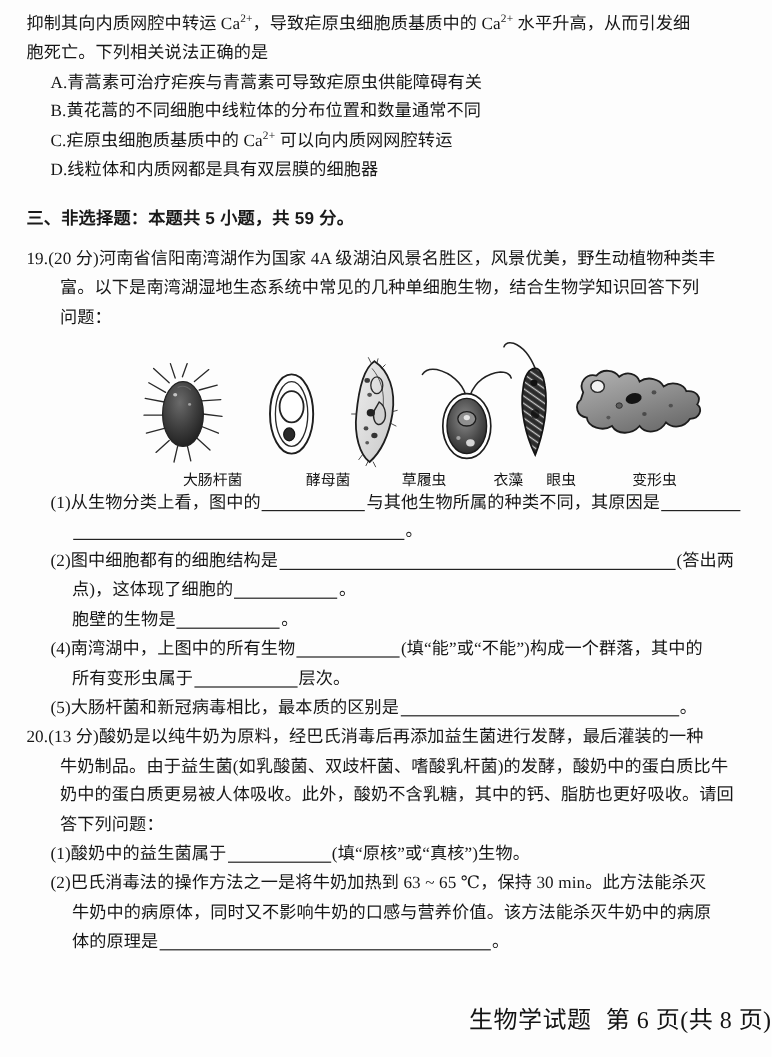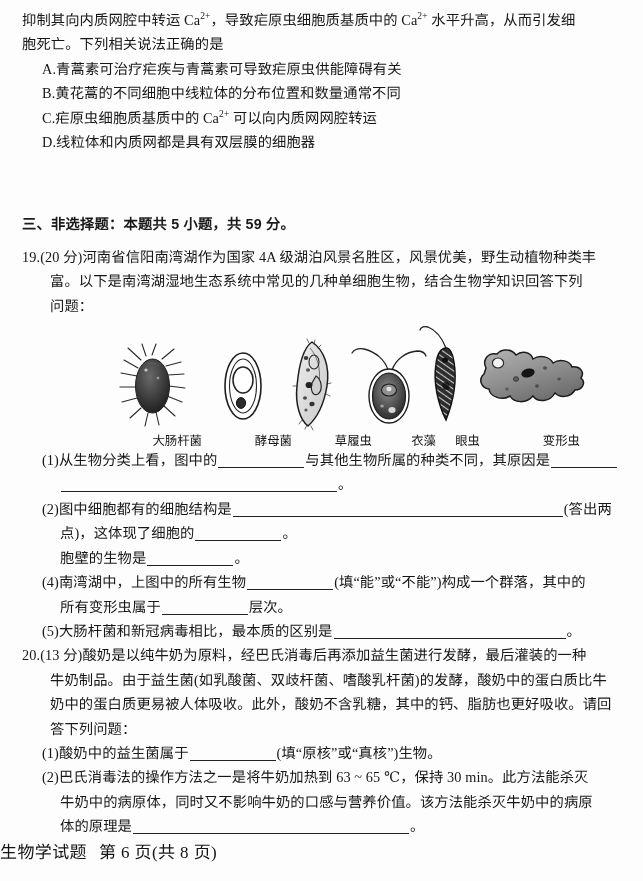--- a/index.html
+++ b/index.html
@@ -40,21 +40,20 @@
   .indent-1 { padding-left: 20px; }
   .indent-2 { padding-left: 38px; }
   .indent-3 { padding-left: 28px; }
 
   .sec-head {
     font-size: 14.3px;
     line-height: 24.4px;
     font-weight: bold;
     font-family: "Liberation Sans", "DejaVu Sans", sans-serif;
     letter-spacing: 0.2px;
-    margin-top: 41px;
   }
 
   .sup {
     font-size: 9.5px;
     vertical-align: super;
     line-height: 0;
   }
   .roman {
     font-family: "Liberation Serif", "DejaVu Serif", serif;
   }
@@ -92,22 +91,22 @@
     text-align: right;
     white-space: nowrap;
     color: #151515;
   }
 
   .footer {
     position: absolute;
     left: 0;
     right: 0;
     bottom: 18px;
-    text-align: left;
-    font-size: 17px;
+    text-align: right;
+    font-size: 20px;
     letter-spacing: 0.4px;
     color: #141414;
   }
   .footer .gap { display: inline-block; width: 12px; }
 
   svg { display: block; overflow: visible; }
 </style>
 </head>
 <body>
 
@@ -266,21 +265,21 @@
                    C28,55 16,51 15,43 C7,42 4,33 10,28 Z" fill="url(#gAm)" stroke="#1d1d1d" stroke-width="1.5"></path>
           <ellipse cx="24" cy="17" rx="5.6" ry="5" fill="#f2f2f2" stroke="#2a2a2a" stroke-width="1.2"></ellipse>
           <ellipse cx="54" cy="27" rx="6.8" ry="4.4" fill="#141414" transform="rotate(-14 54 27)"></ellipse>
           <ellipse cx="42" cy="33" rx="2.6" ry="2.3" fill="#5e5e5e" stroke="#2e2e2e" stroke-width="0.8"></ellipse>
           <ellipse cx="71" cy="22" rx="2" ry="1.8" fill="#4e4e4e"></ellipse>
           <ellipse cx="63" cy="40" rx="1.9" ry="1.7" fill="#4a4a4a"></ellipse>
           <ellipse cx="85" cy="33" rx="1.8" ry="1.6" fill="#505050"></ellipse>
           <ellipse cx="33" cy="43" rx="1.7" ry="1.5" fill="#555"></ellipse>
         </svg>
       </div>
-      <div class="orgcap" style="left:432px; width:110px;margin-left:16px;">变形虫</div>
+      <div class="orgcap" style="left:432px; width:110px;">变形虫</div>
     </div>
 
     <div class="ln indent-1"><span>(1)从生物分类上看，图中的</span><span class="blank b-md"></span><span>与其他生物所属的种类不同，其原因是</span><span class="blank b-sm"></span></div>
     <div class="ln indent-2"><span class="blank b-3xl"></span><span>。</span></div>
 
     <div class="ln indent-1"><span>(2)图中细胞都有的细胞结构是</span><span class="blank b-4xl"></span><span>(答出两</span></div>
     <div class="ln indent-2"><span>点)，这体现了细胞的</span><span class="blank b-md"></span><span>。</span></div>
 
     <div class="ln indent-2"><span>胞壁的生物是</span><span class="blank b-md"></span><span>。</span></div>
 

